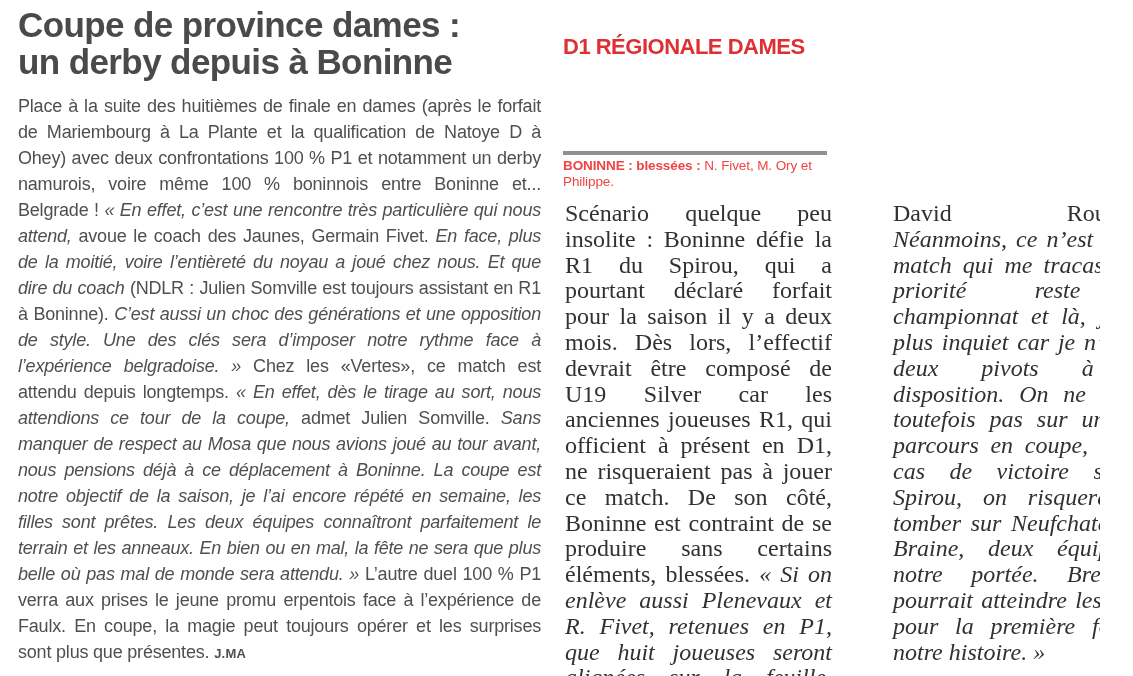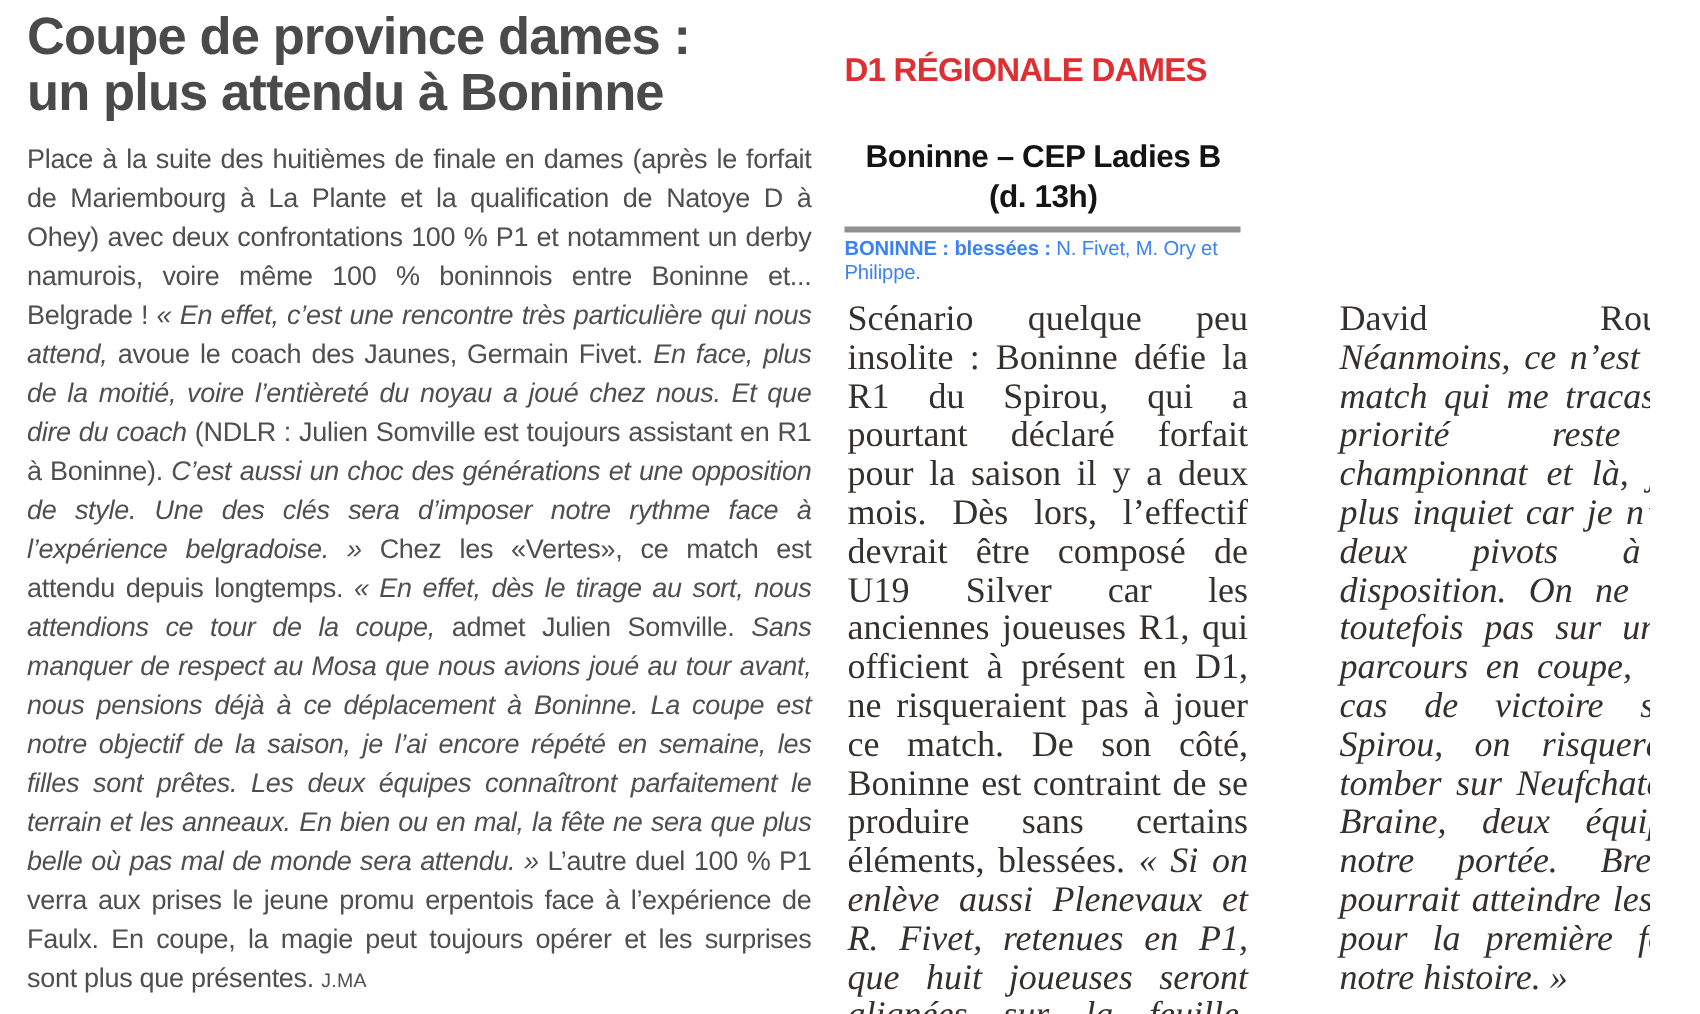--- a/index.html
+++ b/index.html
@@ -32,21 +32,21 @@
     margin: 13px 0 0 0;
     font-size: 18px;
     line-height: 26px;
     letter-spacing: -0.2px;
     text-align: justify;
     color: var(--body-gray, #4f4f4f);
   }
   .left-body .it { font-style: italic; }
   .left-body .ro { font-style: normal; }
   .byline {
-    font-weight: 400;
+    font-weight: 700;
     font-size: 13px;
     letter-spacing: 0.2px;
   }
 
   
   .d1-title {
     position: absolute;
     left: 563px; top: 31px;
     margin: 0;
     font-size: 22px;
@@ -75,21 +75,21 @@
     background: var(--rule-gray, #909090);
   }
   .injuries {
     position: absolute;
     left: 563px; top: 158px;
     width: 258px;
     margin: 0;
     font-size: 13.5px;
     line-height: 15.5px;
     letter-spacing: -0.1px;
-    color: #3b82f6;
+    color: #ef4444;
   }
   .injuries b { font-weight: 700; }
 
   
   .col {
     position: absolute;
     top: 201px;
     font-family: "Liberation Serif", serif;
     font-size: 24px;
     line-height: 25.8px;
@@ -102,31 +102,27 @@
   .col .sro { font-style: normal; }
 </style>
 </head>
 <body>
 
 <div class="page">
 
   <div class="left-article">
     <h1>
         <span>Coupe de province dames :</span>
-        <span>un plus attendu à Boninne</span>
+        <span>un derby depuis à Boninne</span>
       </h1>
     <p class="left-body"><span class="ro">Place à la suite des huitièmes de finale en dames (après le forfait de Mariembourg à La Plante et la qualification de Natoye D à Ohey) avec deux confrontations 100 % P1 et notamment un derby namurois, voire même 100 % boninnois entre Boninne et... Belgrade ! </span><span class="it">« En effet, c’est une rencontre très particulière qui nous attend, </span><span class="ro">avoue le coach des Jaunes, Germain Fivet. </span><span class="it">En face, plus de la moitié, voire l’entièreté du noyau a joué chez nous. Et que dire du coach </span><span class="ro">(NDLR : Julien Somville est toujours assistant en R1 à Boninne). </span><span class="it">C’est aussi un choc des générations et une opposition de style. Une des clés sera d’imposer notre rythme face à l’expérience belgradoise. » </span><span class="ro">Chez les «Vertes», ce match est attendu depuis longtemps. </span><span class="it">« En effet, dès le tirage au sort, nous attendions ce tour de la coupe, </span><span class="ro">admet Julien Somville. </span><span class="it">Sans manquer de respect au Mosa que nous avions joué au tour avant, nous pensions déjà à ce déplacement à Boninne. La coupe est notre objectif de la saison, je l’ai encore répété en semaine, les filles sont prêtes. Les deux équipes connaîtront parfaitement le terrain et les anneaux. En bien ou en mal, la fête ne sera que plus belle où pas mal de monde sera attendu. » </span><span class="ro">L’autre duel 100 % P1 verra aux prises le jeune promu erpentois face à l’expérience de Faulx. En coupe, la magie peut toujours opérer et les surprises sont plus que présentes. </span><span class="byline">J.MA</span></p>
   </div>
 
   <h2 class="d1-title">D1 RÉGIONALE DAMES</h2>
 
-  <div class="match-header">
-    <div>Boninne – CEP Ladies B</div>
-    <div>(d. 13h)</div>
-  </div>
 
   <div class="rule"></div>
 
   <p class="injuries"><b>BONINNE : blessées :</b><span> N. Fivet, M. Ory et Philippe.</span></p>
 
   <div class="col col-1"><span class="sro">Scénario quelque peu insolite : Boninne défie la R1 du Spirou, qui a pourtant déclaré forfait pour la saison il y a deux mois. Dès lors, l’effectif devrait être composé de U19 Silver car les anciennes joueuses R1, qui officient à présent en D1, ne risqueraient pas à jouer ce match. De son côté, Boninne est contraint de se produire sans certains éléments, blessées. </span><span class="sit">« Si on enlève aussi Plenevaux et R. Fivet, retenues en P1, que huit joueuses seront alignées sur la feuille, </span><span class="sro">concède le coach,</span></div>
 
   <div class="col col-2"><span class="sro">David Roussaux. </span><span class="sit">Néanmoins, ce n’est pas ce match qui me tracasse. La priorité reste le championnat et là, je suis plus inquiet car je n’ai que deux pivots à ma disposition. On ne crache toutefois pas sur un beau parcours en coupe, car en cas de victoire sur le Spirou, on risquerait de tomber sur Neufchateau ou Braine, deux équipes à notre portée. Bref, on pourrait atteindre les demis pour la première fois de notre histoire. »</span></div>
 
 </div>

